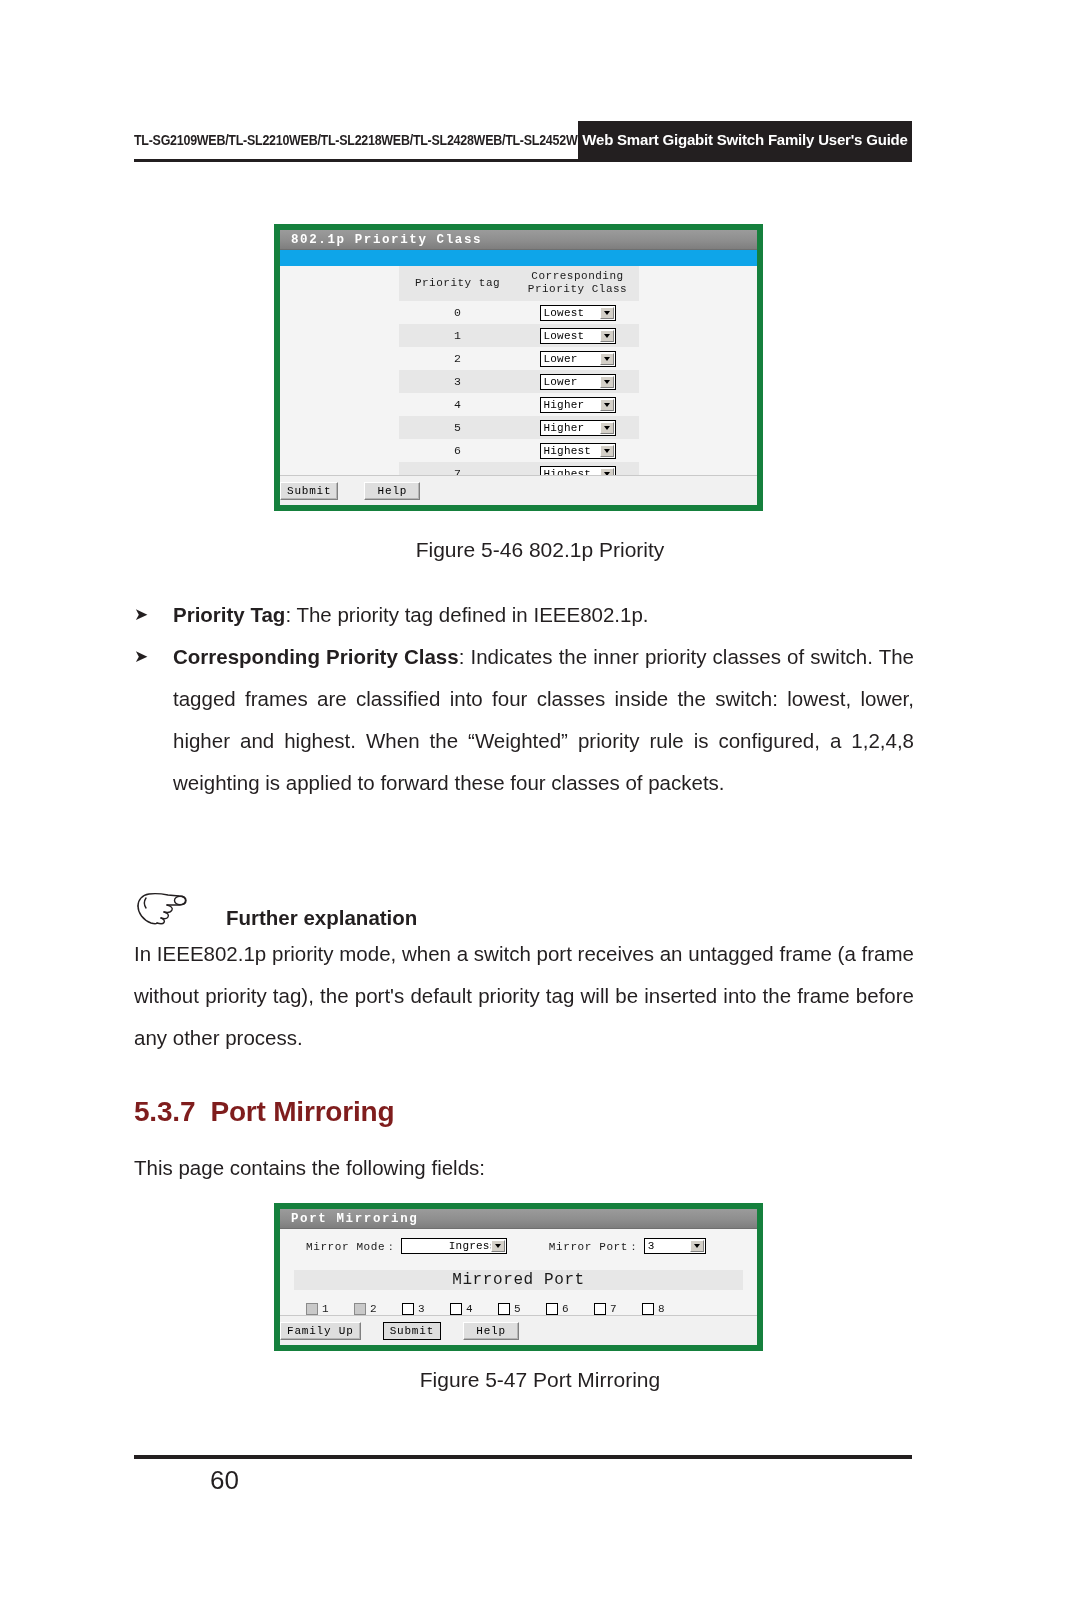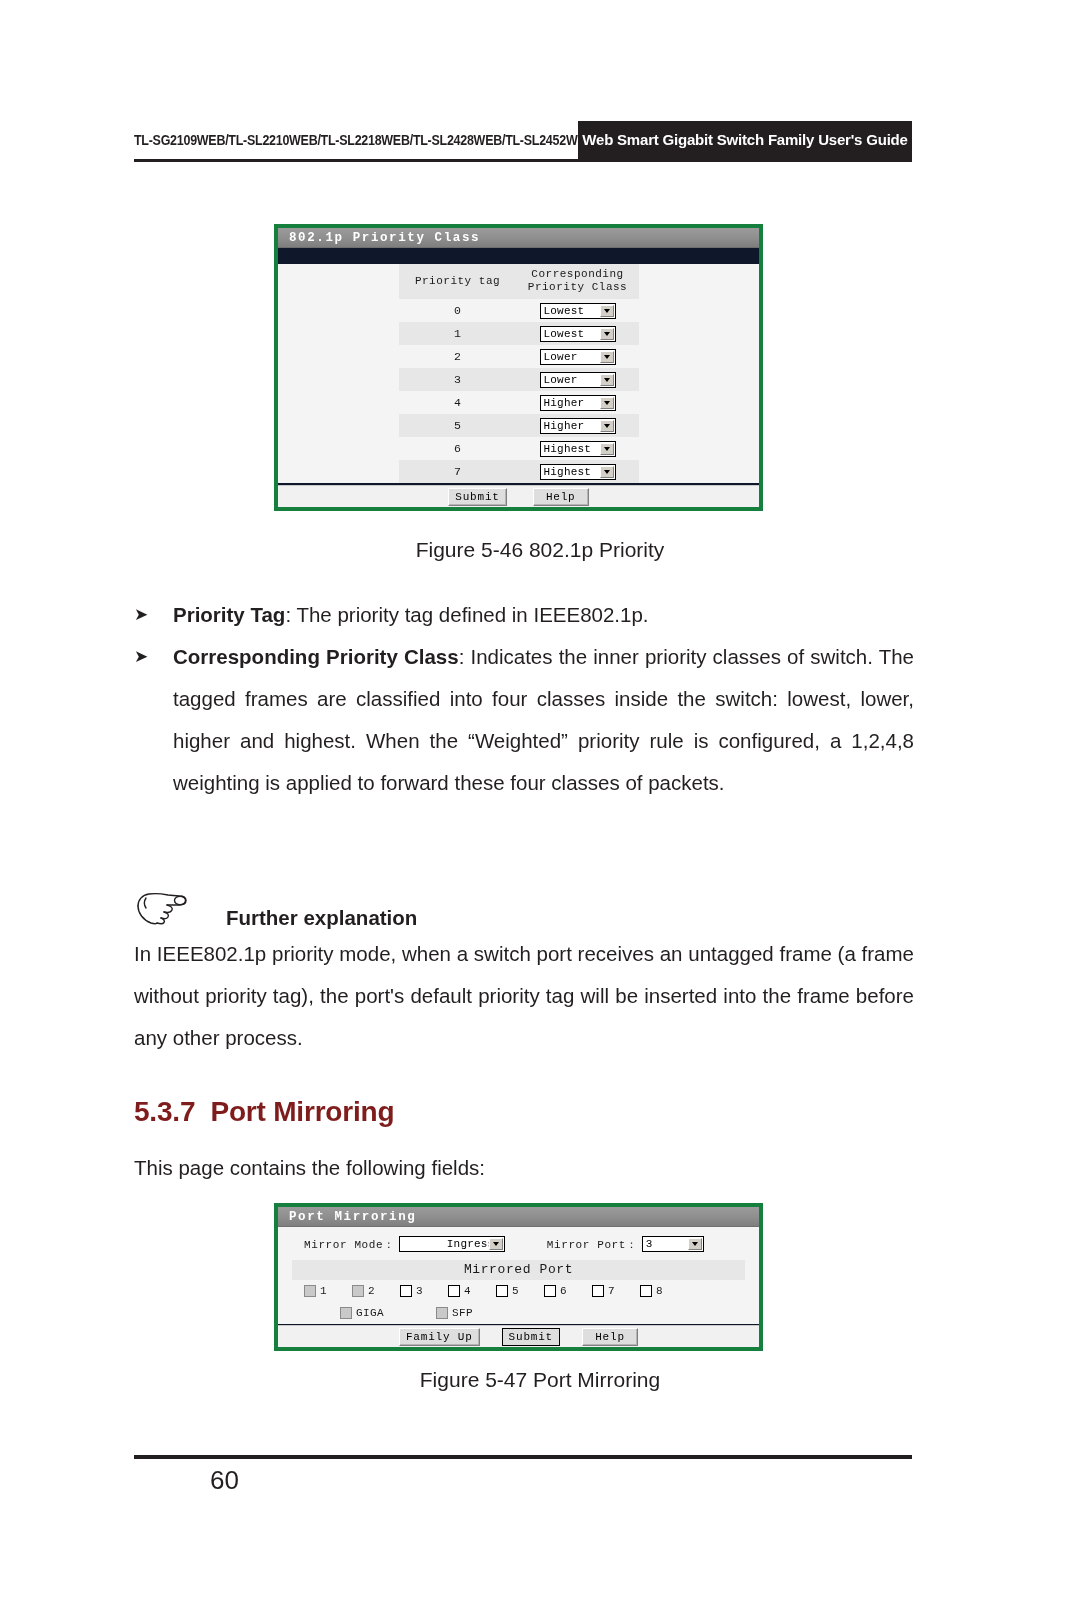--- a/index.html
+++ b/index.html
@@ -57,22 +57,22 @@
     left: 134px;
     top: 159px;
     width: 778px;
     height: 3px;
     background: #231f20;
   }
 
   
   .ui-panel {
     position: absolute;
-    background: #0f172a;
-    border: 4px solid #15803d;
+    background: #0ea5e9;
+    border: 6px solid #15803d;
     box-sizing: border-box;
     font-family: "Liberation Mono", monospace;
   }
   .ui-titlebar {
     height: 20px;
     background: linear-gradient(to bottom, #9b9b9b 0%, #8e8e8e 55%, #7e7e7e 100%);
     color: #ffffff;
     font-size: 12.5px;
     font-weight: bold;
     letter-spacing: 1.6px;
@@ -161,26 +161,25 @@
     border-left: 3px solid transparent;
     border-right: 3px solid transparent;
     border-top: 4px solid #000000;
   }
 
   .ui-buttonbar {
     position: absolute;
     left: 0;
     bottom: 0;
     width: 100%;
-    height: 22px;
+    height: 30px;
     background: #f1f1f1;
     border-top: 1px solid #c9c9c9;
     display: flex;
     align-items: center;
-    justify-content: center;
     gap: 26px;
     box-sizing: border-box;
   }
   .ui-btn {
     min-width: 56px;
     height: 18px;
     line-height: 16px;
     background: #dedede;
     border: 1px solid #ffffff;
     border-right-color: #808080;
@@ -303,25 +302,25 @@
     letter-spacing: 0.6px;
     color: #1a1a1a;
   }
   .fld-label { white-space: nowrap; margin-right: 4px; }
   .sel.wide { width: 106px; padding-left: 44px; }
   .sel.narrow { width: 62px; }
   .gap { width: 42px; }
 
   .mirrored-bar {
     background: #e7e7e7;
-    margin: 0 14px;
+    margin: 8px 14px;
     height: 20px;
     line-height: 20px;
     text-align: center;
-    font-size: 13px;
+    font-size: 16px;
     letter-spacing: 0.6px;
     color: #1a1a1a;
   }
   .cbrow {
     display: flex;
     align-items: center;
     padding-left: 26px;
     font-size: 11px;
     letter-spacing: 0.4px;
     color: #1a1a1a;

